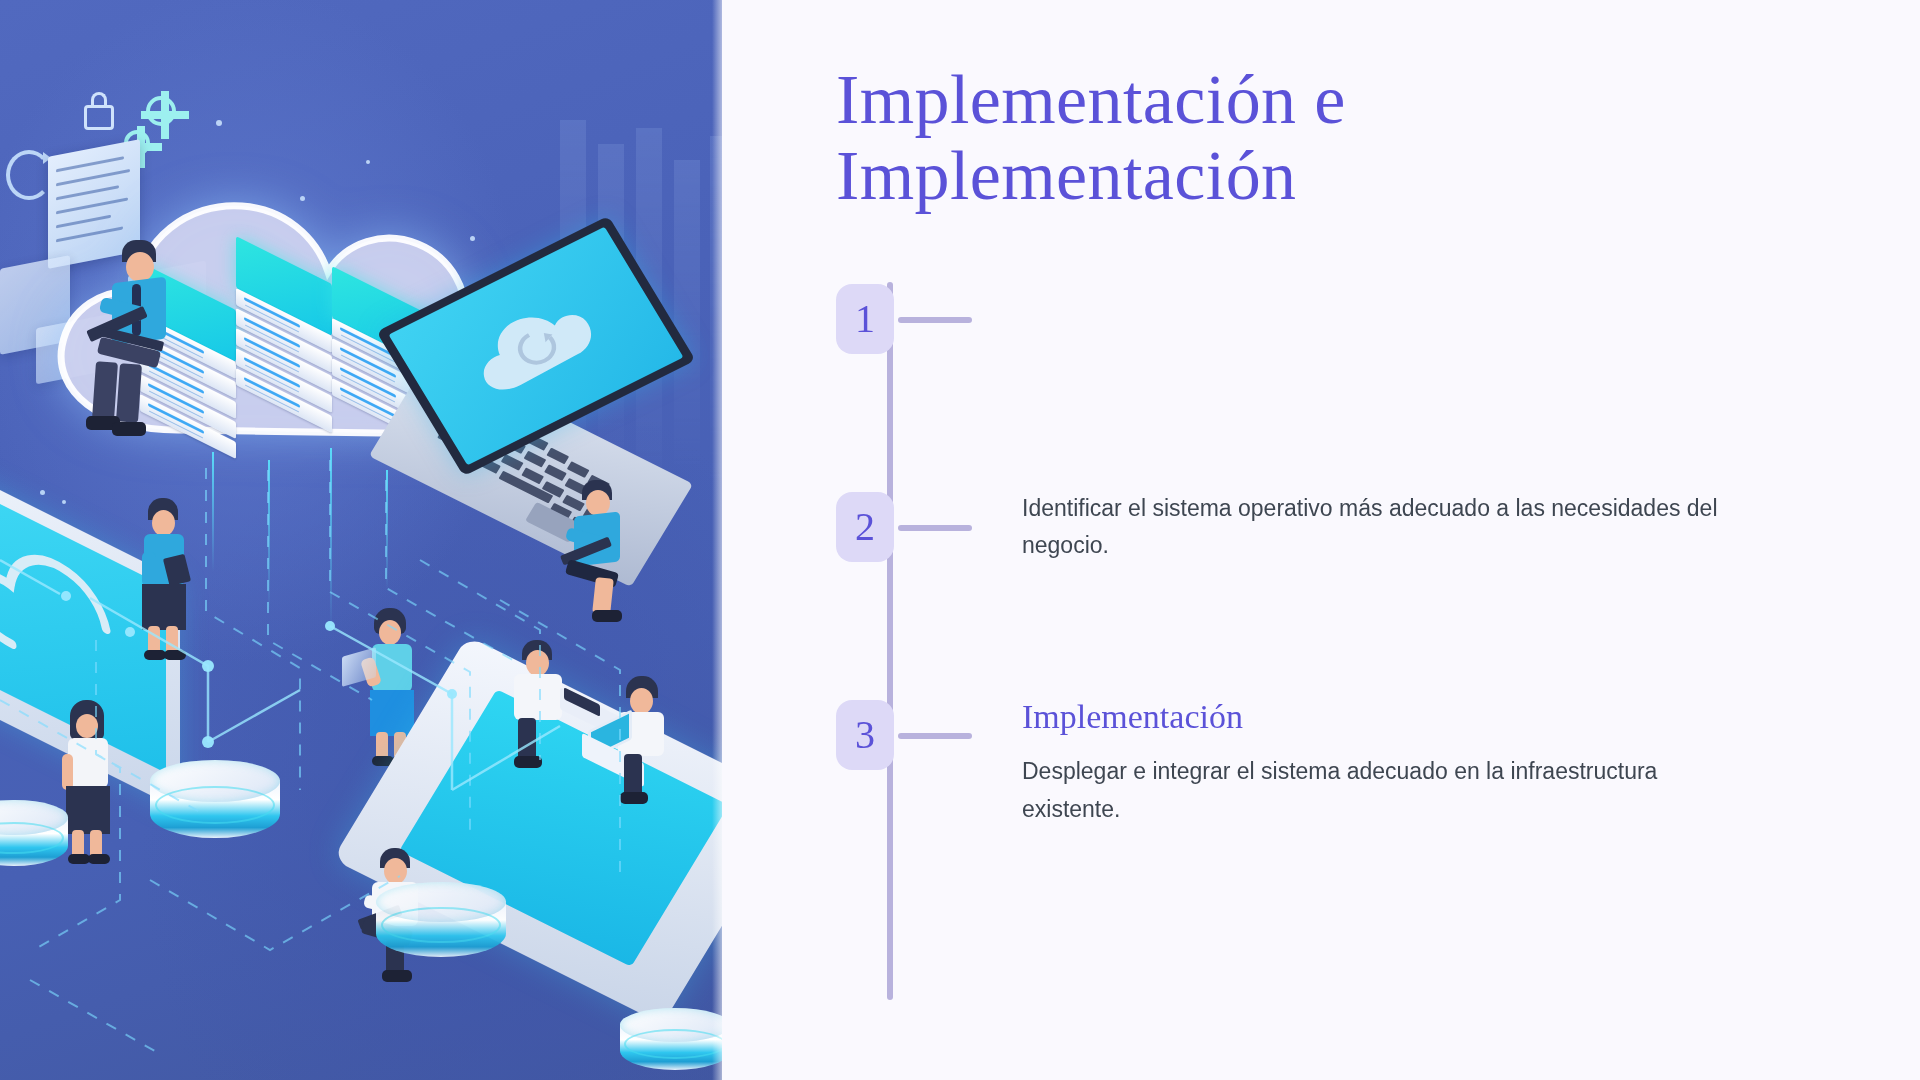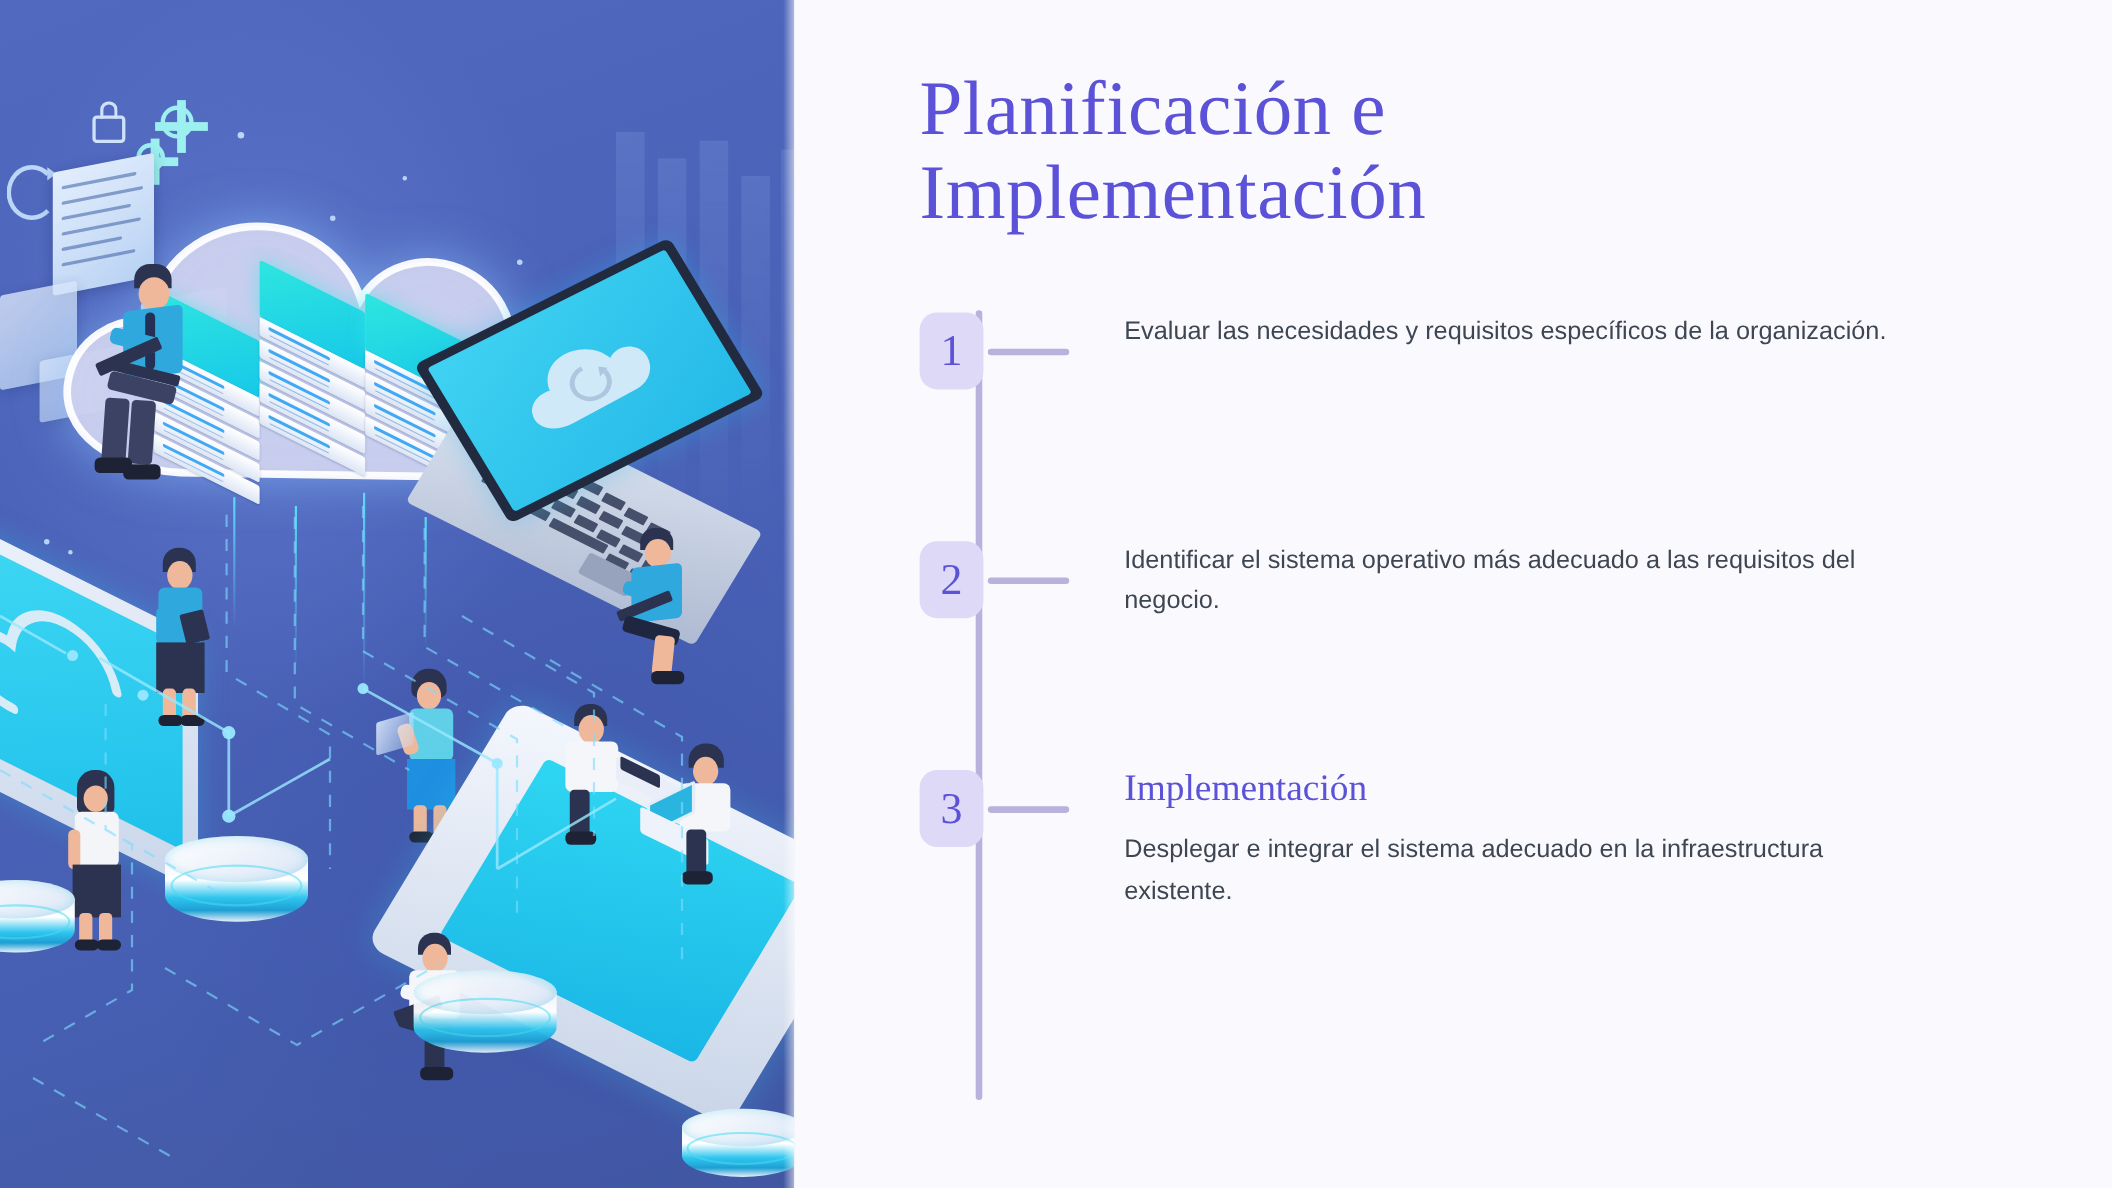--- a/index.html
+++ b/index.html
@@ -718,44 +718,43 @@
         <circle cx="330" cy="626" r="5"></circle>
       </g>
     </svg>
 
     <div class="illo-edge"></div>
   </div>
 
   <div class="content-panel">
 
     <h1 class="title">
-      <span>Planificación e</span><br>
+      <span>Implementación e</span><br>
       <span>Implementación</span>
     </h1>
 
     <div class="steps">
       <div class="timeline-line"></div>
 
       <div class="step">
         <div class="badge-wrap">
           <div class="badge">1</div>
           <div class="connector"></div>
         </div>
         <div class="step-text">
-          <div class="step-desc">Evaluar las necesidades y requisitos específicos de la organización.</div>
         </div>
       </div>
 
       <div class="step">
         <div class="badge-wrap">
           <div class="badge">2</div>
           <div class="connector"></div>
         </div>
         <div class="step-text">
-          <div class="step-desc">Identificar el sistema operativo más adecuado a las requisitos del negocio.</div>
+          <div class="step-desc">Identificar el sistema operativo más adecuado a las necesidades del negocio.</div>
         </div>
       </div>
 
       <div class="step">
         <div class="badge-wrap">
           <div class="badge">3</div>
           <div class="connector"></div>
         </div>
         <div class="step-text">
           <div class="step-title">Implementación</div>

